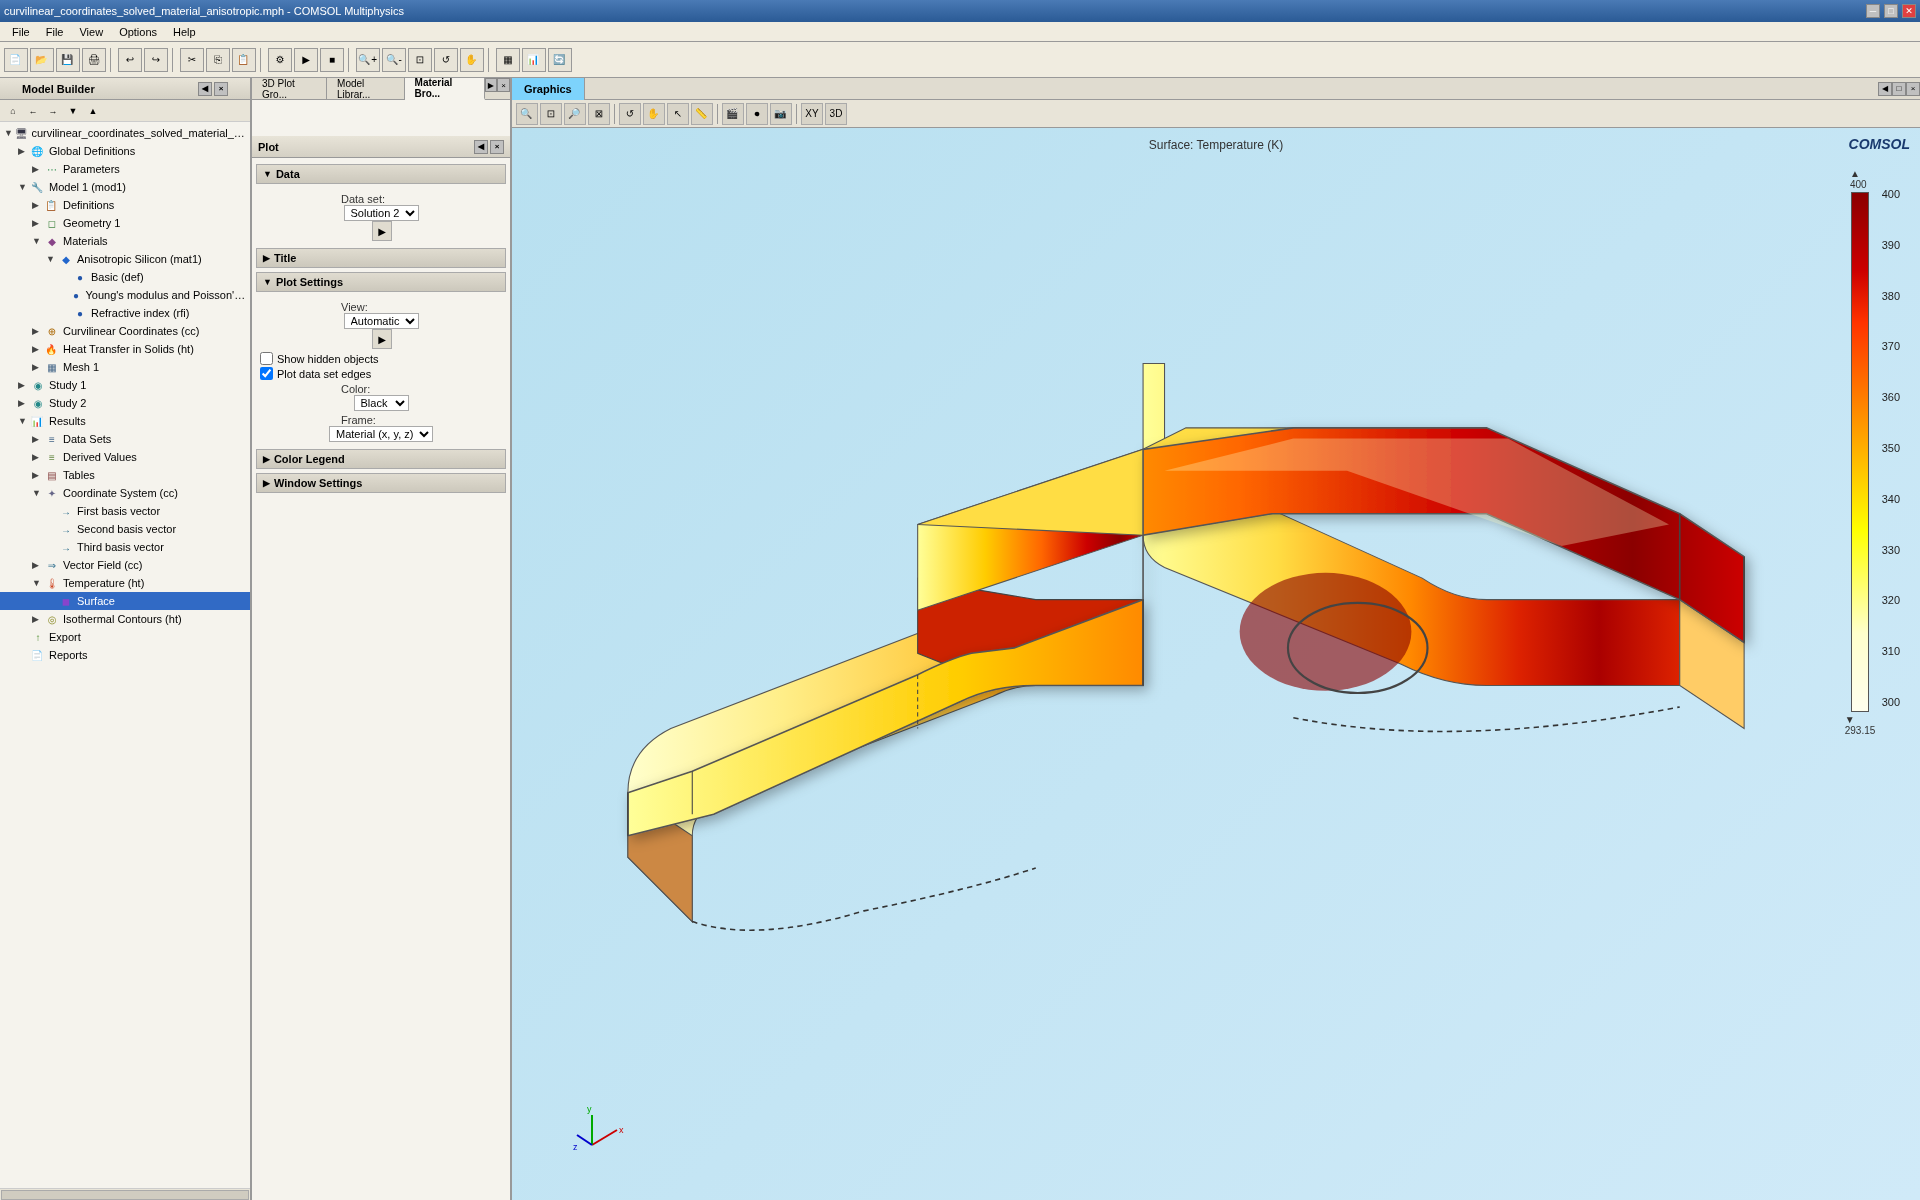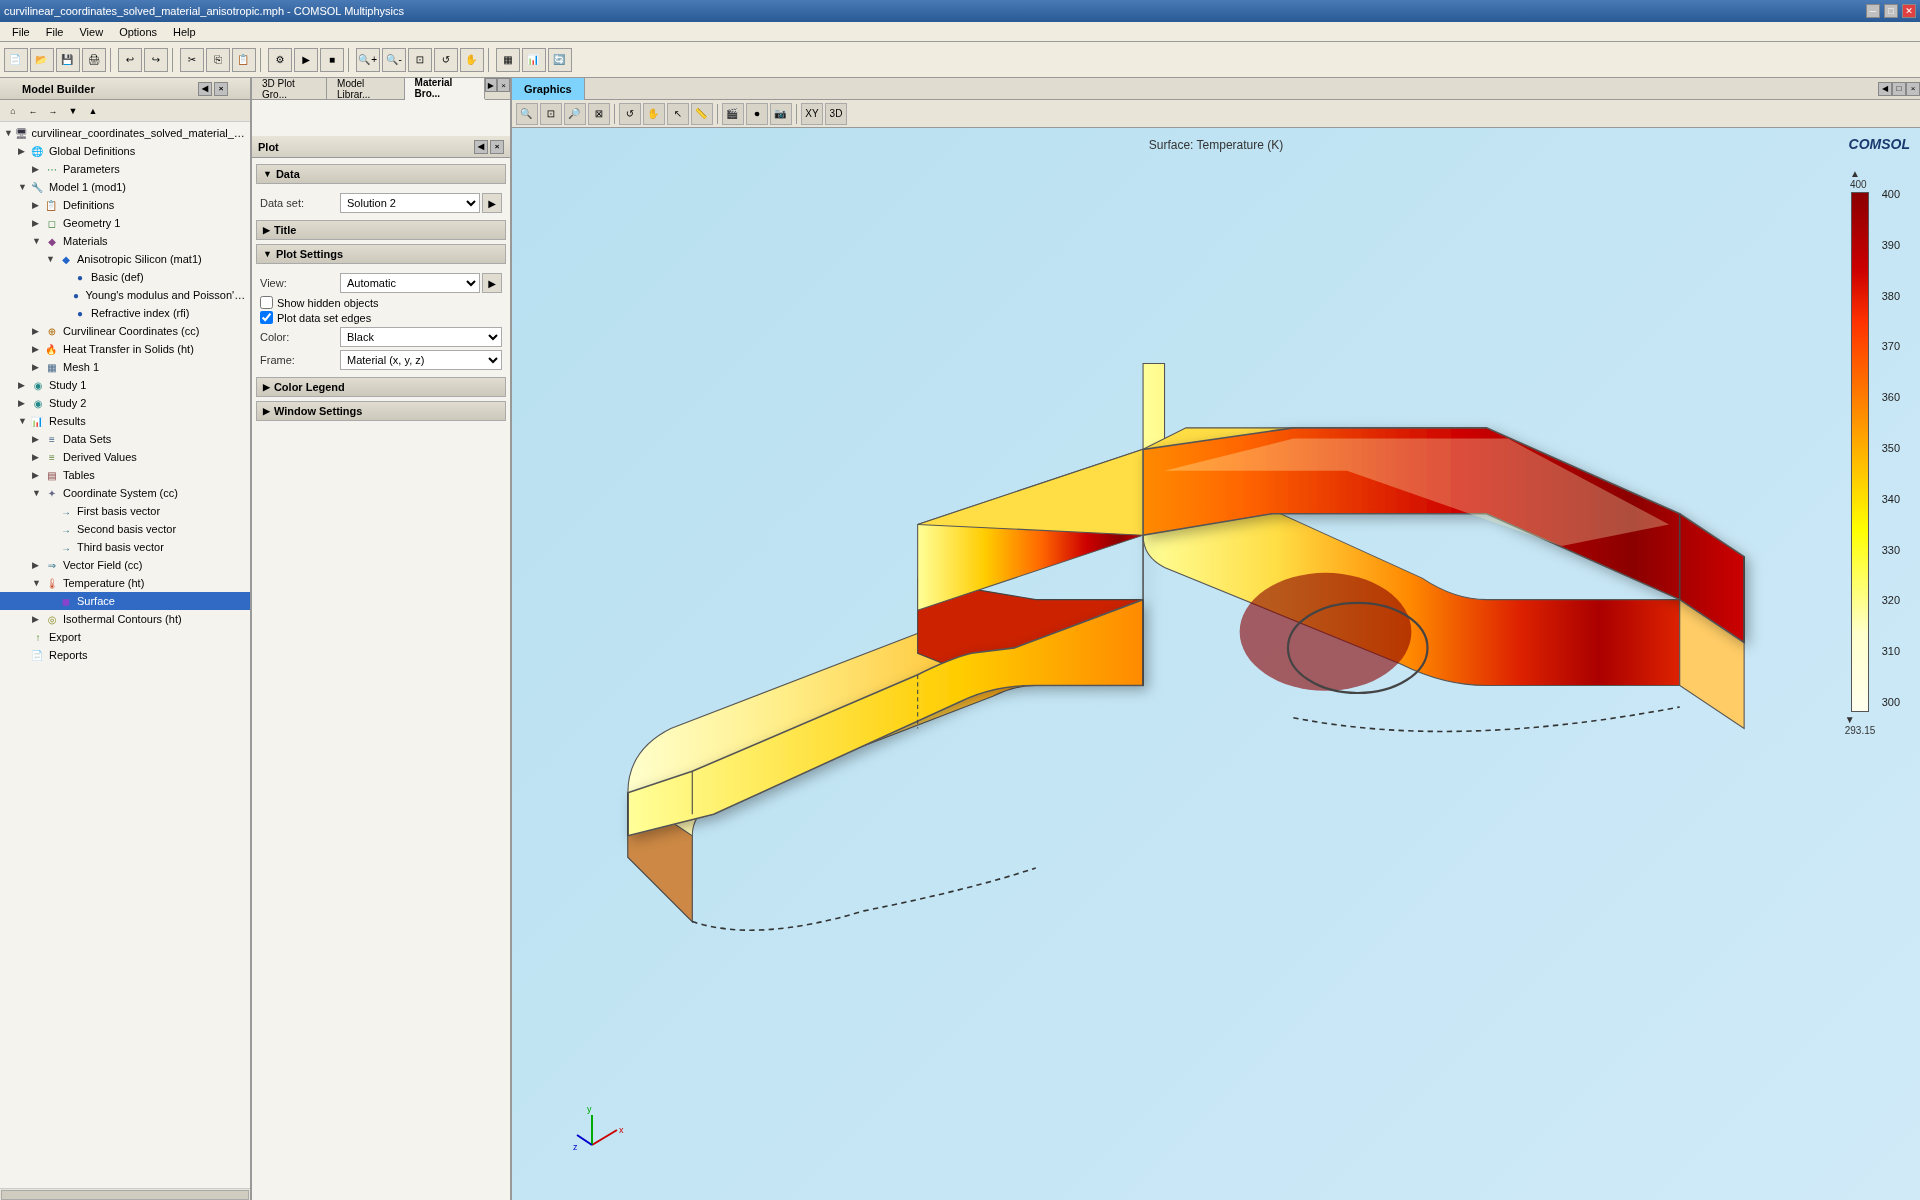--- a/index.html
+++ b/index.html
@@ -163,20 +163,21 @@
       font-size: 11px;
       font-weight: bold;
     }
     .section-arrow { margin-right: 4px; font-size: 9px; }
     
     .form-row {
       display: flex;
       align-items: center;
       margin: 3px 0;
       padding: 0 4px;
+      flex-direction: column;
     }
     .form-label { width: 80px; font-size: 11px; color: #333; }
     .form-select {
       flex: 1;
       height: 20px;
       font-size: 11px;
       background: white;
       border: 1px solid #aaa;
       padding: 0 2px;
     }

